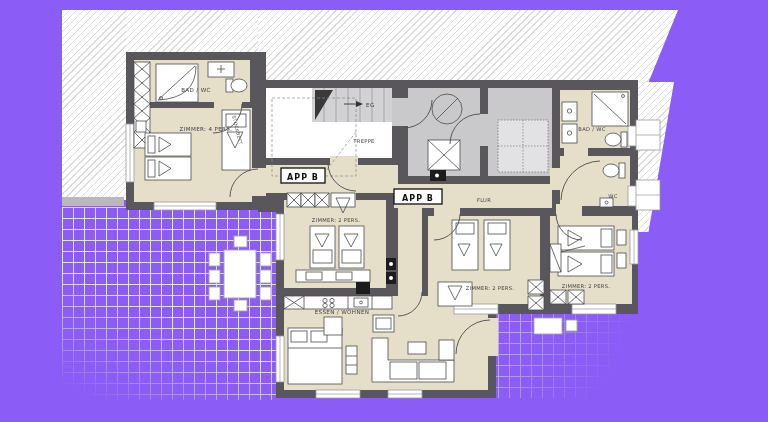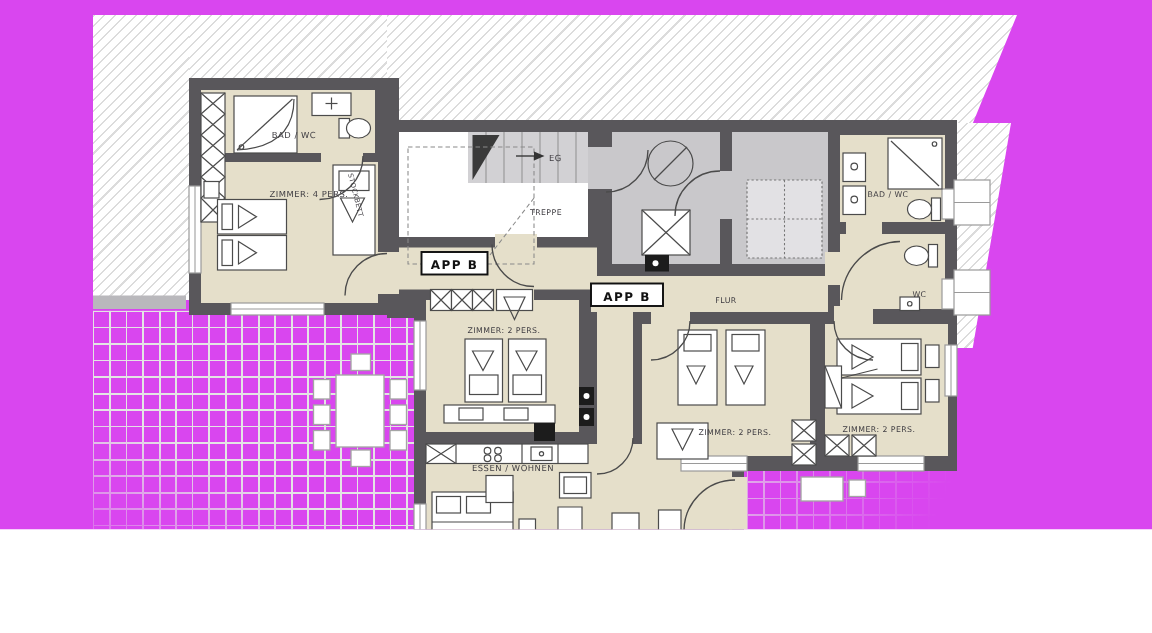--- a/index.html
+++ b/index.html
@@ -1,16 +1,16 @@
 <!DOCTYPE html>
 <html><head>
 <meta charset="utf-8">
 <style>
   html,body{margin:0;padding:0;background:#fff;}
-  #canvas{position:relative;width:768px;height:353px;background:#d946ef;overflow:hidden;
+  #canvas{position:relative;width:768px;height:422px;background:#8b5cf6;overflow:hidden;
           font-family:"DejaVu Sans", sans-serif;text-align:center;}
   .hatch{position:absolute;
          background:repeating-linear-gradient(135deg,#dcdcdc 0px,#dcdcdc 1px,#ffffff 1px,#ffffff 5px);}
   .grid{position:absolute;
         background-image:repeating-linear-gradient(to right,#e4e4e4 0px,#e4e4e4 1px,transparent 1px,transparent 11px),
                          repeating-linear-gradient(to bottom,#e4e4e4 0px,#e4e4e4 1px,transparent 1px,transparent 11px);}
   #terr-left{-webkit-mask-image:linear-gradient(205deg,#000 55%,transparent 95%);
              mask-image:linear-gradient(205deg,#000 55%,transparent 95%);}
   #terr-bottom{-webkit-mask-image:linear-gradient(115deg,#000 35%,transparent 90%);
                mask-image:linear-gradient(115deg,#000 35%,transparent 90%);}

